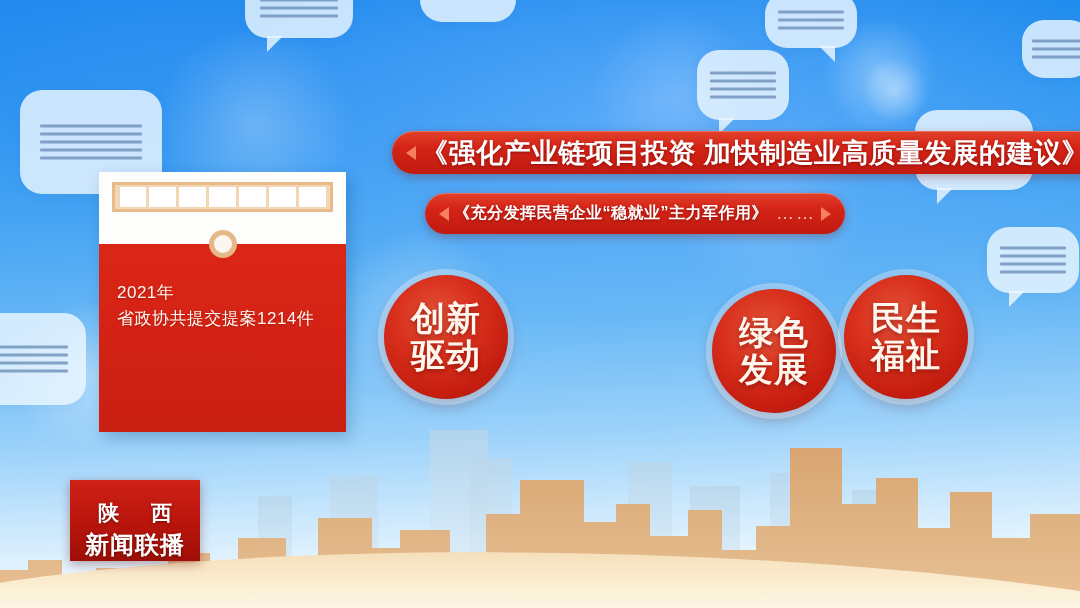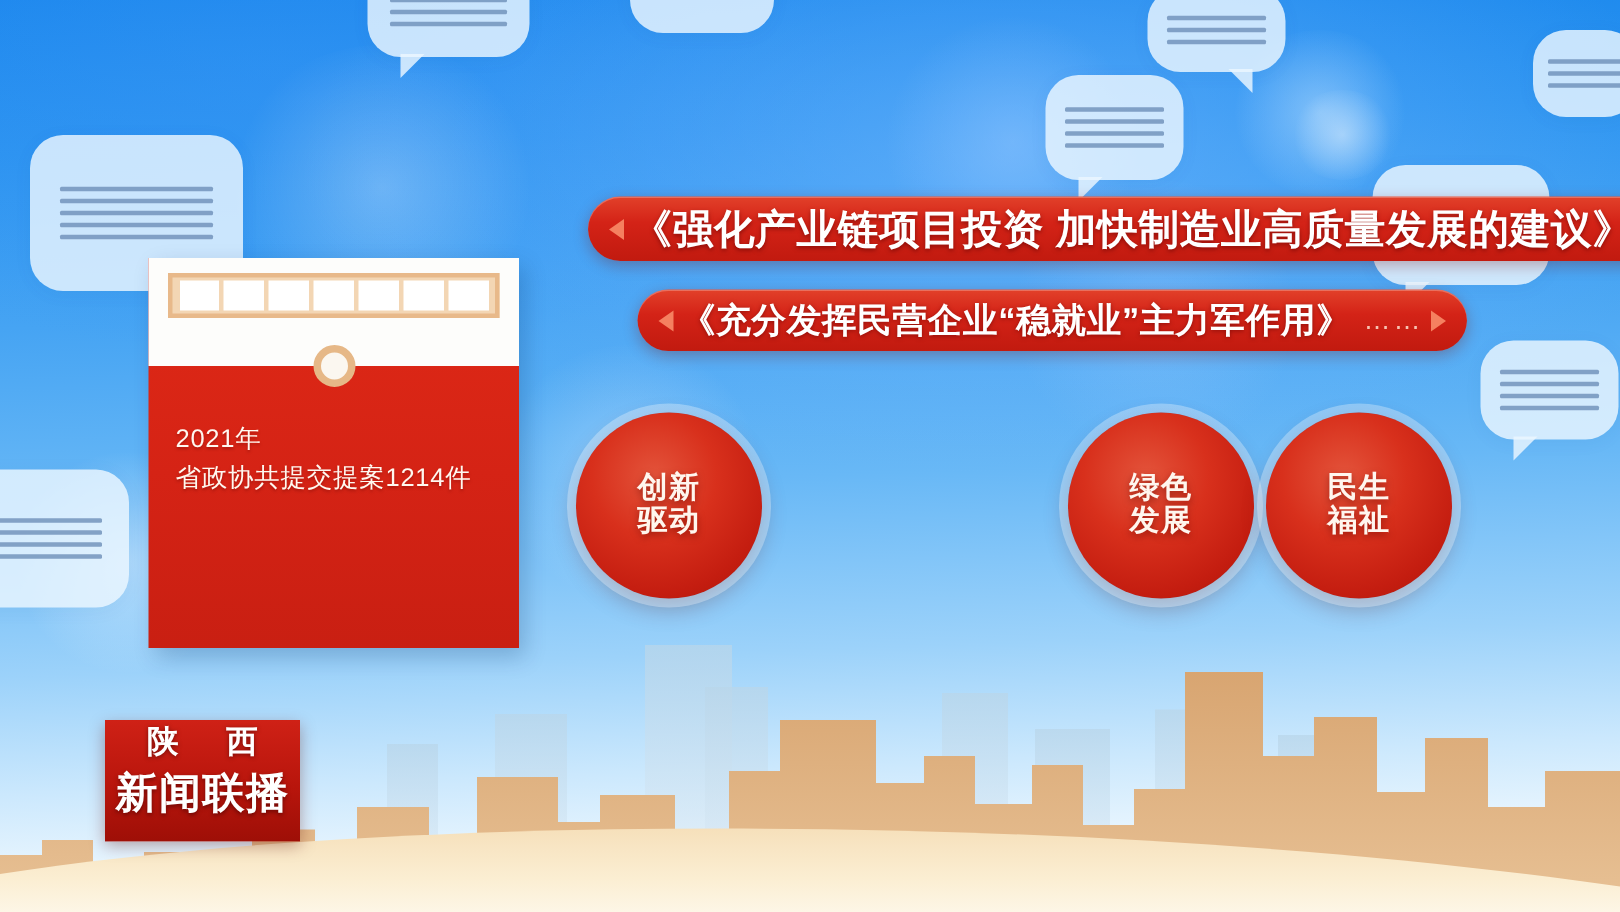--- a/index.html
+++ b/index.html
@@ -101,65 +101,65 @@
     border-top: 7px solid transparent;
     border-bottom: 7px solid transparent;
   }
   .arrow-l { border-right: 10px solid #f58060; margin-right: 5px; }
   .arrow-r { border-left: 10px solid #f58060; margin-left: 5px; }
   .dots { color: #f7c3b2; letter-spacing: 2px; font-size: 18px; margin-left: 8px; }
 
   #pill1 { left: 392px; top: 131px; height: 43px; }
   #pill1 .txt { font-size: 27px; }
   #pill2 { left: 425px; top: 193px; height: 41px; }
-  #pill2 .txt { font-size: 23px; }
+  #pill2 .txt { font-size: 16px; }
 
   
   .circle {
     position: absolute;
     width: 124px; height: 124px;
     border-radius: 50%;
     background: radial-gradient(circle at 42% 34%, #e3533a 0%, #d8301c 38%, #c41d10 72%, #a81409 100%);
     box-shadow: 0 0 0 6px rgba(255,255,255,0.30), 0 6px 16px rgba(100,10,0,0.30);
     display: flex; flex-direction: column;
     align-items: center; justify-content: center;
     color: #fff6ee;
   }
   .circle span {
     display: block;
-    font-size: 20px; font-weight: bold;
+    font-size: 34px; font-weight: bold;
     line-height: 1.08;
     letter-spacing: 1px;
     text-shadow: 0 2px 5px rgba(110,10,0,.6);
   }
   #c0 { left: 384px; top: 275px; }
   #c1 { left: 548px; top: 275px; }
-  #c2 { left: 712px; top: 275px; }
+  #c2 { left: 712px; top: 289px; }
   #c3 { left: 844px; top: 275px; }
 
   
   #logo {
     position: absolute;
     left: 70px; top: 480px;
     width: 130px; height: 81px;
     background: linear-gradient(180deg, #cf2116 0%, #b8150c 55%, #9e0f07 100%);
     box-shadow: 0 3px 10px rgba(90,10,0,.35);
     display: flex; flex-direction: column;
-    align-items: center; justify-content: flex-start;
+    align-items: center; justify-content: flex-end;
     gap: 2px;
   }
   #logo .l1 {
     color: #fff;
     font-size: 21px; font-weight: bold;
     letter-spacing: 13px; text-indent: 13px;
     text-shadow: 0 1px 3px rgba(60,0,0,.6);
   }
   #logo .l2 {
     color: #fff;
-    font-size: 28px; font-weight: bold;
+    font-size: 24px; font-weight: bold;
     letter-spacing: 1px;
     text-shadow: 0 1px 3px rgba(60,0,0,.6);
   }
 </style>
 </head>
 <body>
 
 <div id="stage">
 
   <div class="blob" style="left:150px;top:30px;width:210px;height:190px;background:radial-gradient(circle,rgba(255,255,255,.26) 0%,rgba(255,255,255,0) 70%);"></div>

